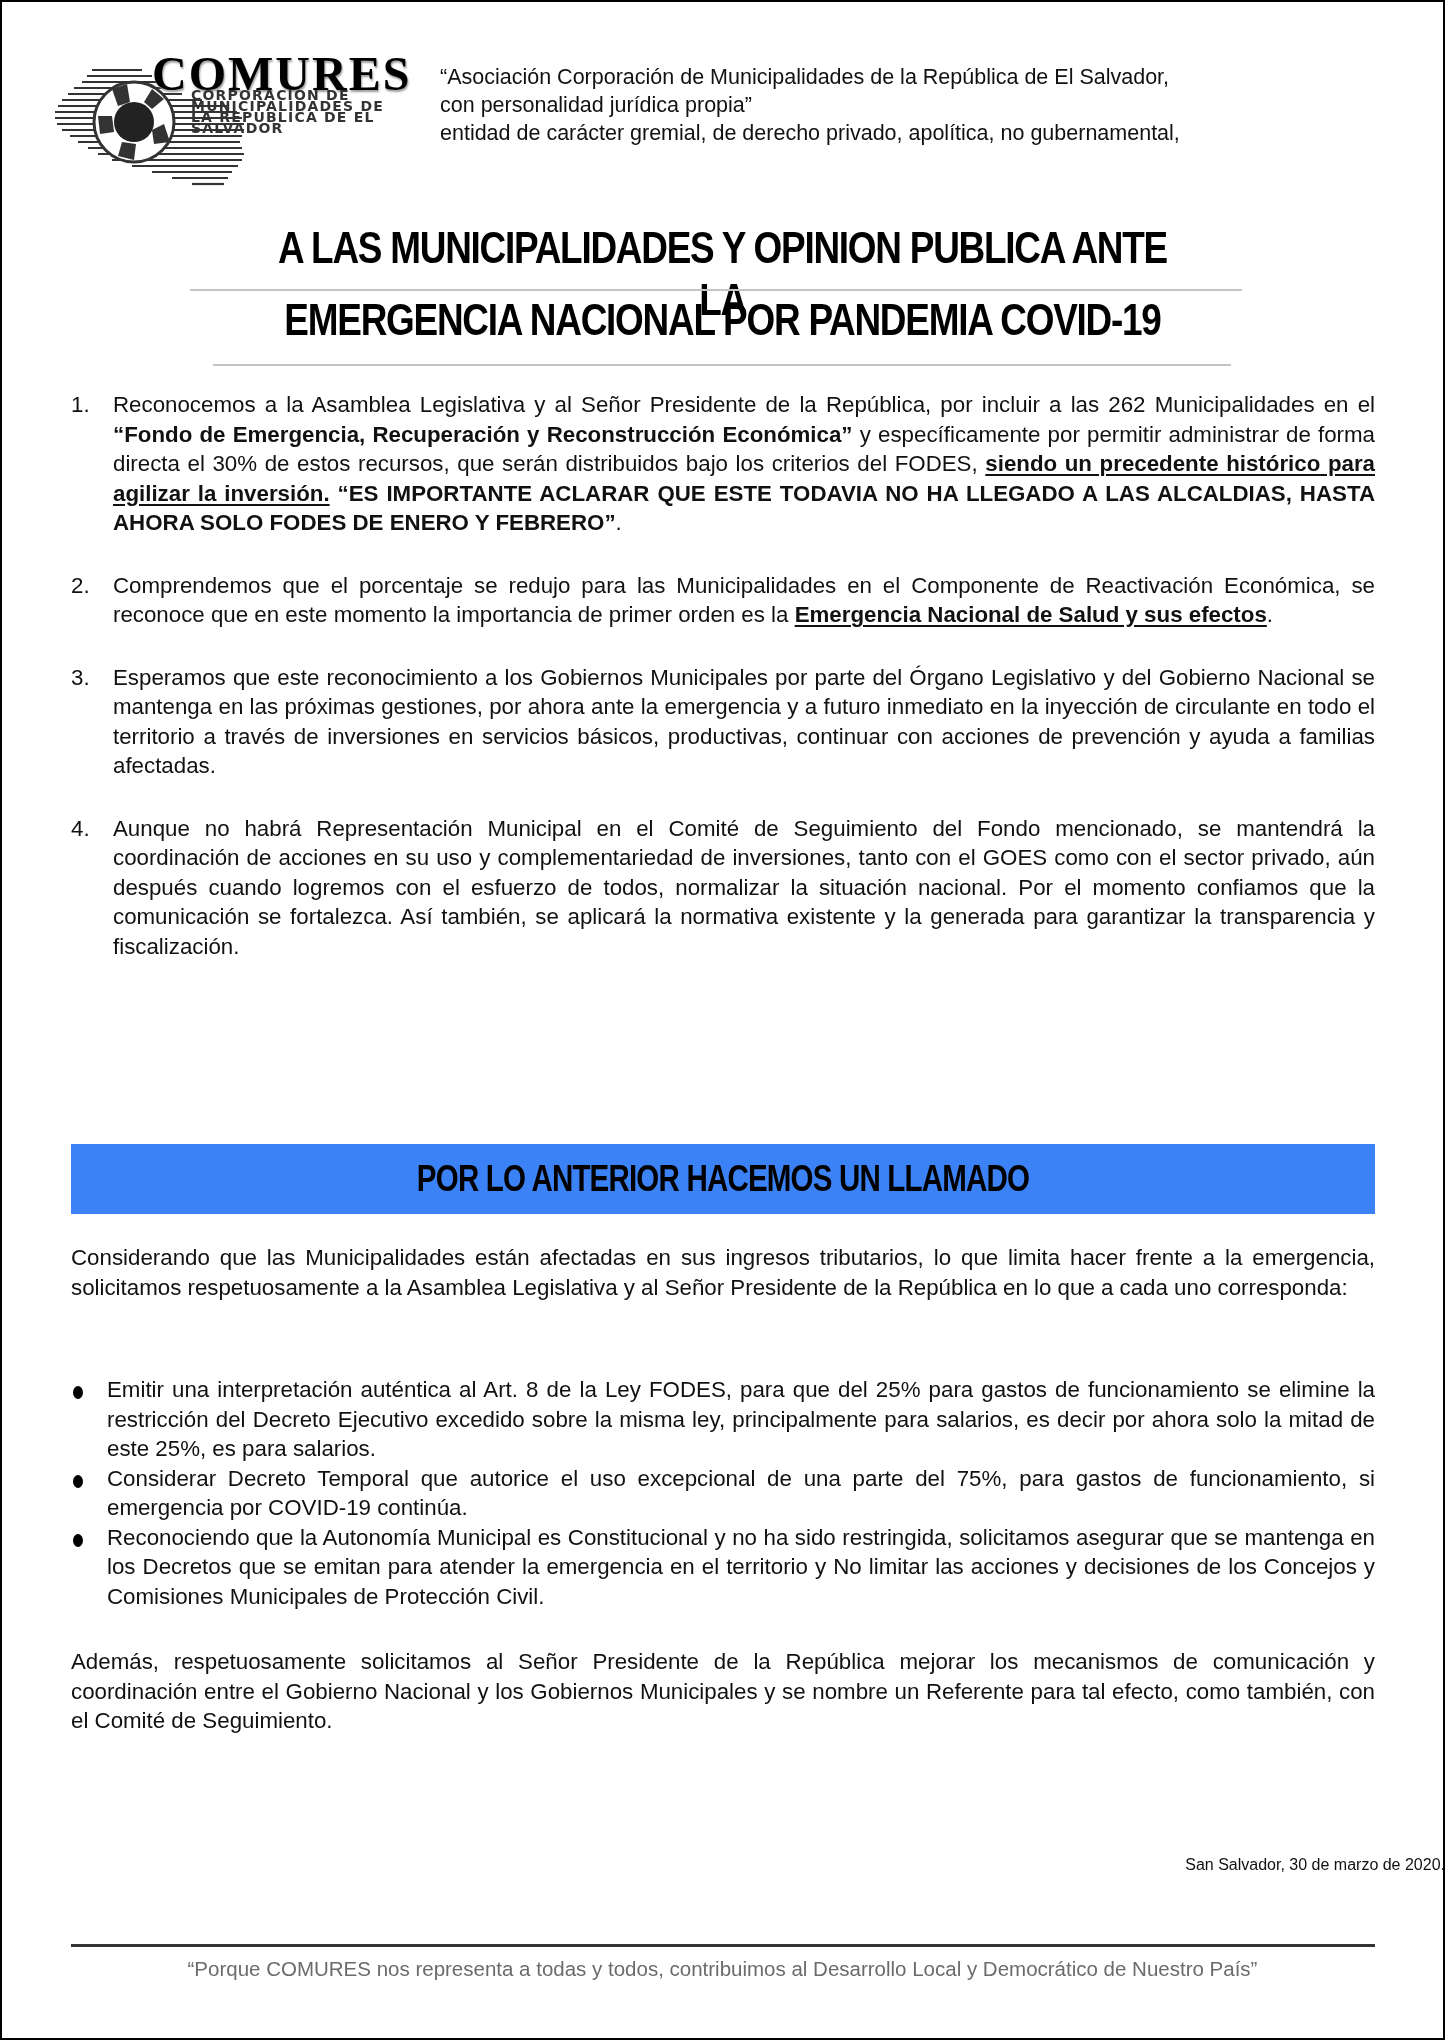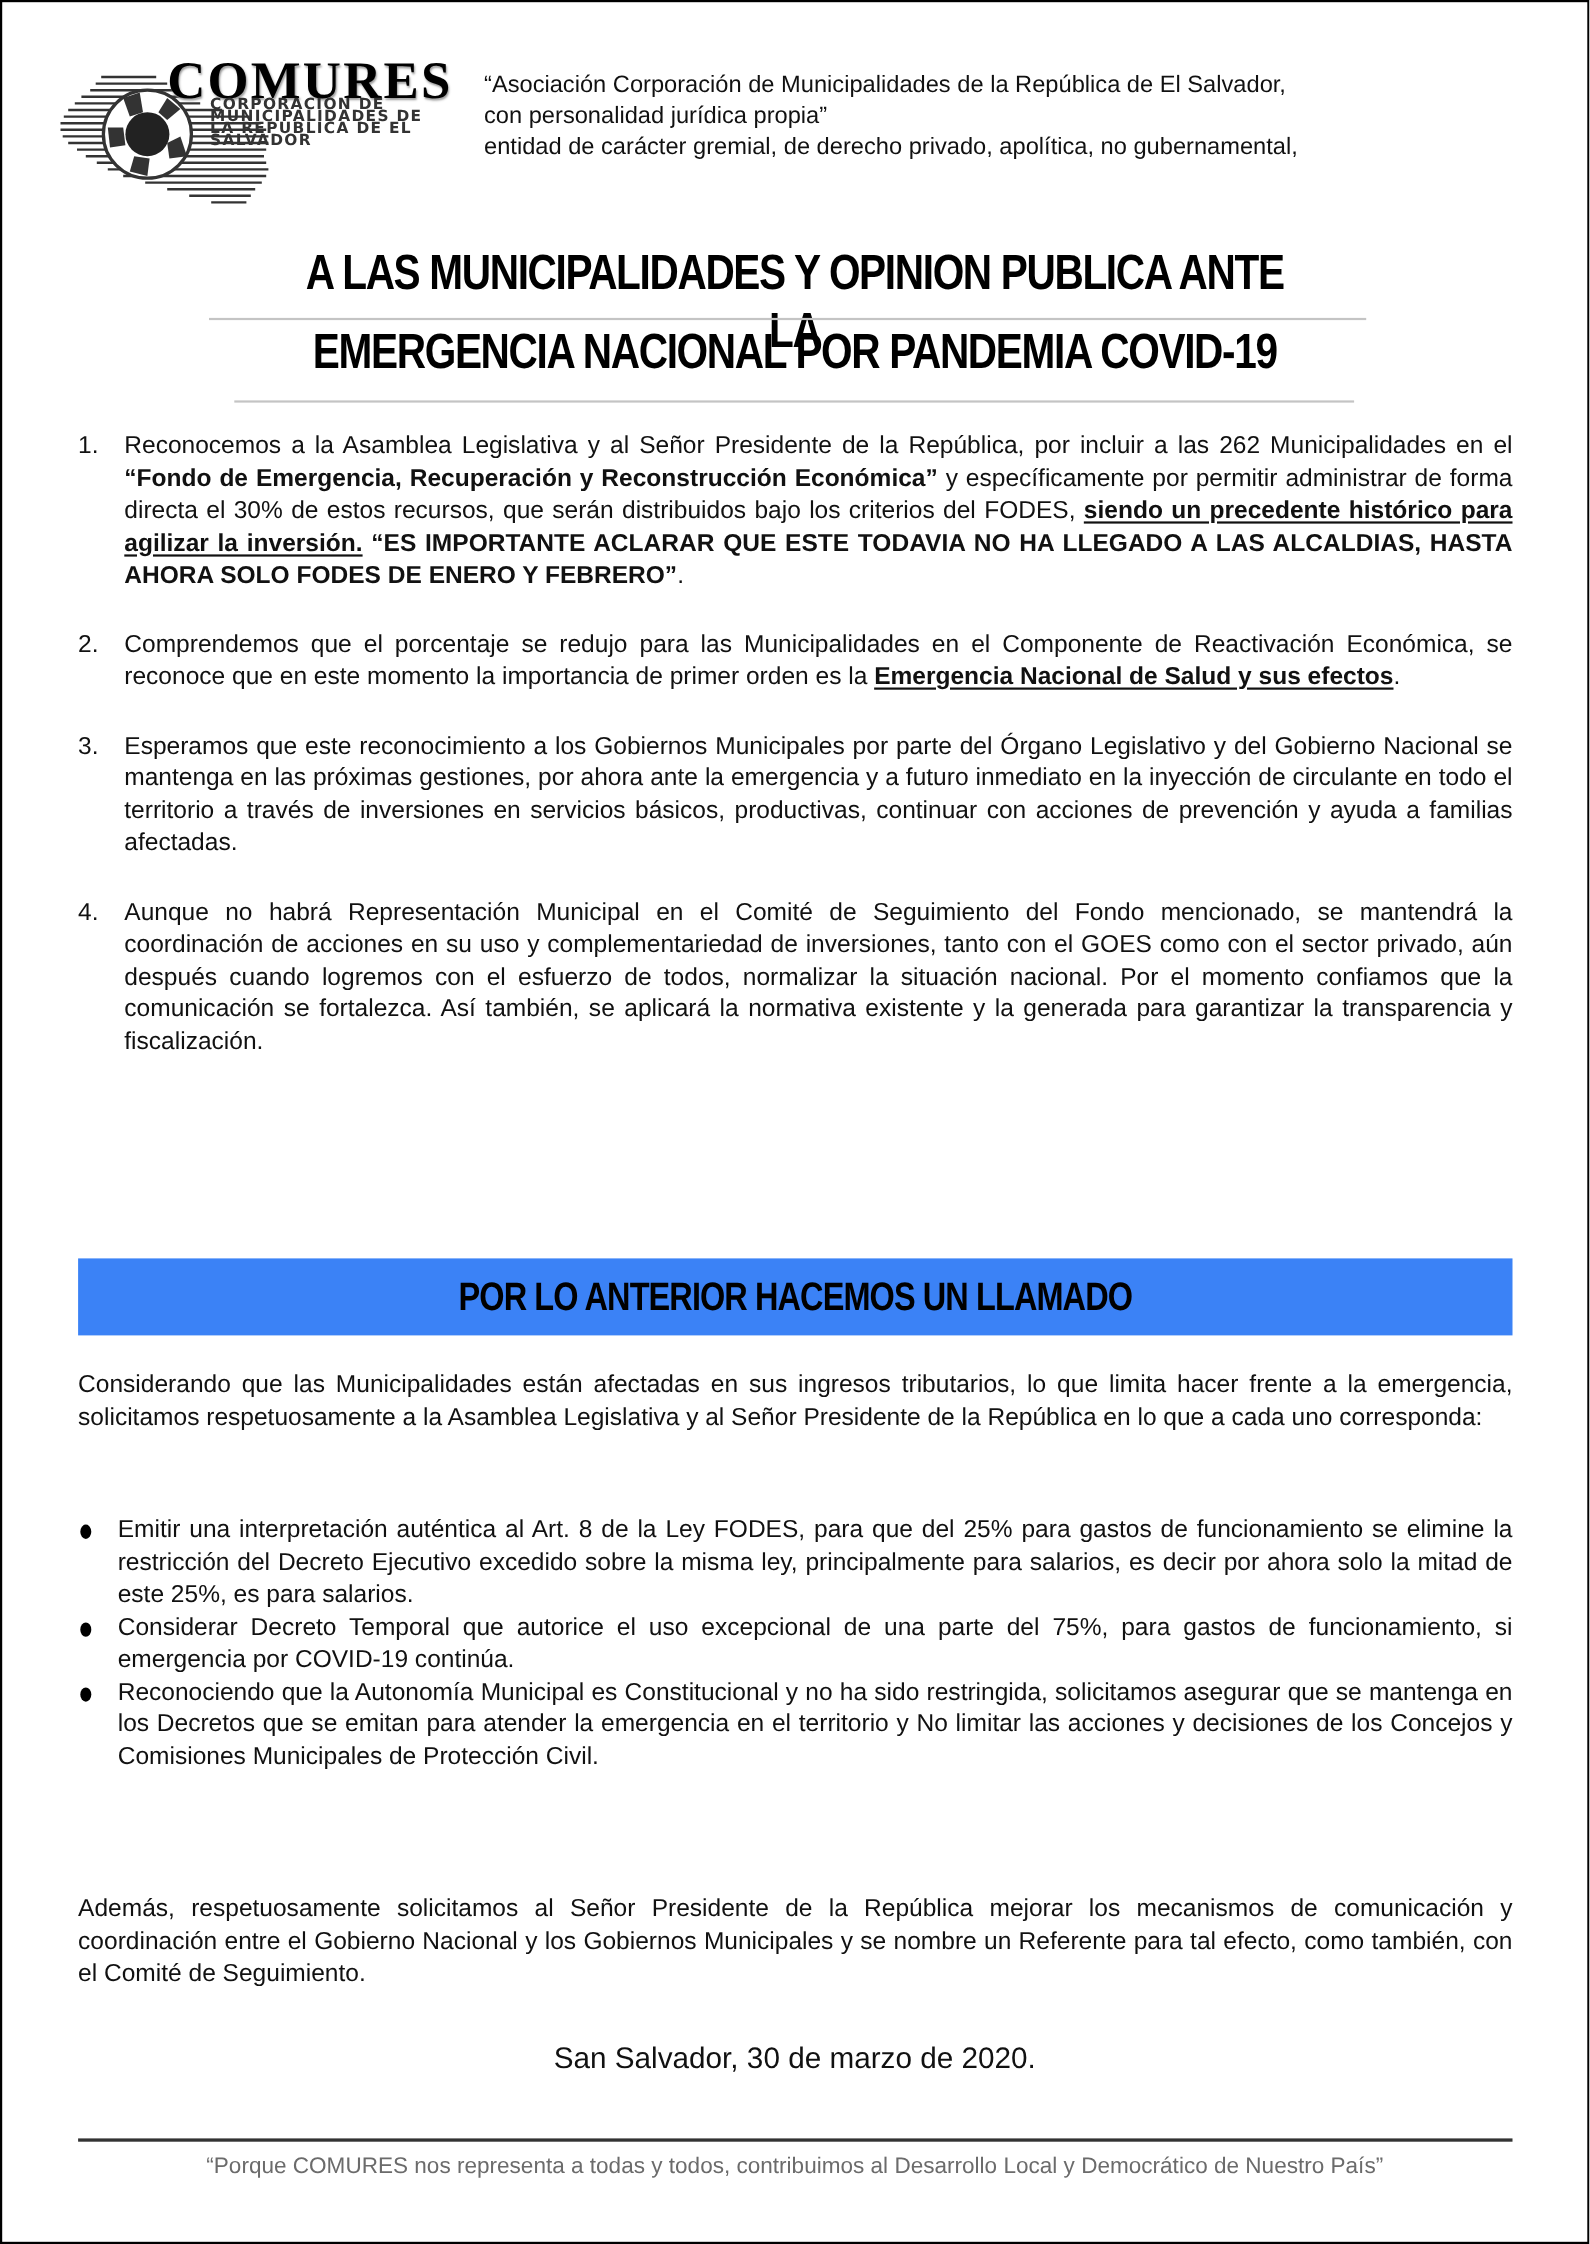--- a/index.html
+++ b/index.html
@@ -18,21 +18,21 @@
   .rule.r2 { left: 213px; width: 1018px; top: 364px; }
   .content { position: absolute; left: 71px; width: 1304px; font-size: 22.3px; line-height: 29.5px; text-align: justify; }
   .ol-item { position: relative; padding-left: 42px; }
   .ol-num { position: absolute; left: 0; top: 0; }
   .b { font-weight: bold; }
   .u { text-decoration: underline; text-underline-offset: 3px; }
   .banner { position: absolute; left: 71px; top: 1144px; width: 1304px; height: 70px; background: #3b82f6; }
   .banner-text { position: absolute; left: 0; right: 0; top: 14px; text-align: center; font-weight: bold; font-size: 36px; letter-spacing: -1px; transform: scaleX(0.82); color: #000; }
   .bullet-item { position: relative; padding-left: 36px; }
   .bullet { position: absolute; left: 2px; top: 11px; width: 10px; height: 13px; background: #000; border-radius: 50%; }
-  .date { position: absolute; left: 0; width: 1445px; top: 1856px; text-align: center; font-size: 27px; }
+  .date { position: absolute; left: 0; width: 1445px; top: 1856px; text-align: right; font-size: 16px; }
   .foot-rule { position: absolute; left: 71px; width: 1304px; top: 1944px; height: 3px; background: #333; }
   .footer { position: absolute; left: 0; width: 1445px; top: 1957px; text-align: center; font-size: 20.5px; color: #6b6b6b; }
 </style>
 </head>
 <body>
 
 <div class="frame"></div>
 
 <div class="logo">
   <svg class="logo-map" width="200" height="130" viewBox="0 0 200 130">
@@ -110,18 +110,18 @@
 </div>
 
 <div class="content" style="top:1243px;">Considerando que las Municipalidades están afectadas en sus ingresos tributarios, lo que limita hacer frente a la emergencia, solicitamos respetuosamente a la Asamblea Legislativa y al Señor Presidente de la República en lo que a cada uno corresponda:</div>
 
 <div class="content" style="top:1375px;">
   <div class="bullet-item"><span class="bullet"></span><span>Emitir una interpretación auténtica al Art. 8 de la Ley FODES, para que del 25% para gastos de funcionamiento se elimine la restricción del Decreto Ejecutivo excedido sobre la misma ley, principalmente para salarios, es decir por ahora solo la mitad de este 25%, es para salarios.</span></div>
   <div class="bullet-item"><span class="bullet"></span><span>Considerar Decreto Temporal que autorice el uso excepcional de una parte del 75%, para gastos de funcionamiento, si emergencia por COVID-19 continúa.</span></div>
   <div class="bullet-item"><span class="bullet"></span><span>Reconociendo que la Autonomía Municipal es Constitucional y no ha sido restringida, solicitamos asegurar que se mantenga en los Decretos que se emitan para atender la emergencia en el territorio y No limitar las acciones y decisiones de los Concejos y Comisiones Municipales de Protección Civil.</span></div>
 </div>
 
-<div class="content" style="top:1720px;">Además, respetuosamente solicitamos al Señor Presidente de la República mejorar los mecanismos de comunicación y coordinación entre el Gobierno Nacional y los Gobiernos Municipales y se nombre un Referente para tal efecto, como también, con el Comité de Seguimiento.</div>
+<div class="content" style="top:1647px;">Además, respetuosamente solicitamos al Señor Presidente de la República mejorar los mecanismos de comunicación y coordinación entre el Gobierno Nacional y los Gobiernos Municipales y se nombre un Referente para tal efecto, como también, con el Comité de Seguimiento.</div>
 
 <div class="date">San Salvador, 30 de marzo de 2020.</div>
 
 <div class="foot-rule"></div>
 <div class="footer">“Porque COMURES nos representa a todas y todos, contribuimos al Desarrollo Local y Democrático de Nuestro País”</div>
 
 </body></html>

